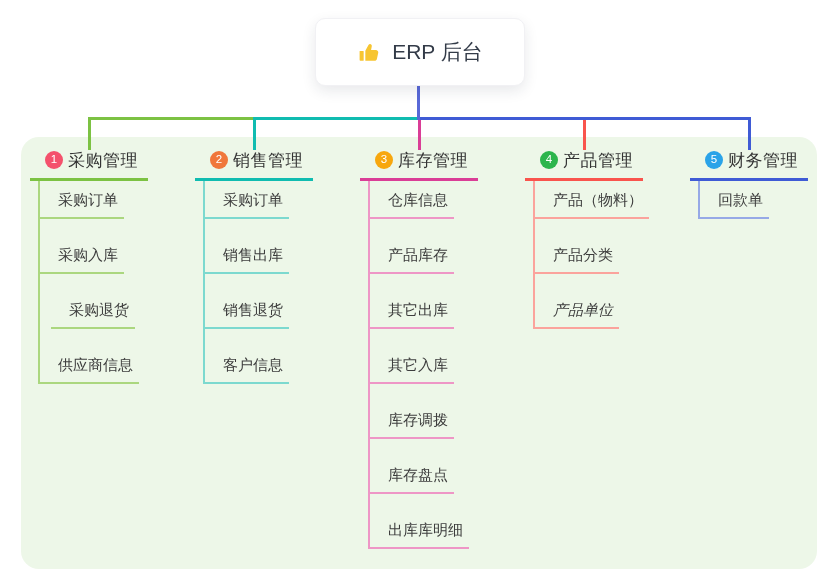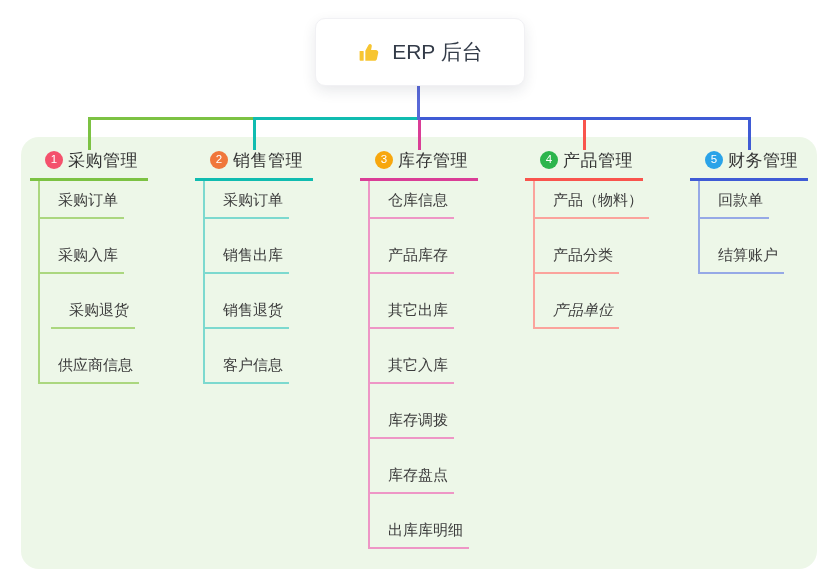--- a/index.html
+++ b/index.html
@@ -154,18 +154,15 @@
   </div>
     <div class="branch" style="left: 690px;">
     <div class="branch-header" style="border-bottom-color: rgb(63, 91, 213);">
       <span class="badge" style="background: rgb(42, 163, 232);">5</span>
       <span class="branch-title">财务管理</span>
     </div>
     <div class="items" style="border-left-color: rgb(150, 169, 230);">
         <div class="item">
           <span class="item-label" style="border-bottom-color: rgb(150, 169, 230);">回款单</span>
         </div>
-        <div class="item">
-          <span class="item-label" style="border-bottom-color: rgb(150, 169, 230);">结算账户</span>
-        </div>
       </div>
   </div>
   </div>
 
 </body></html>

